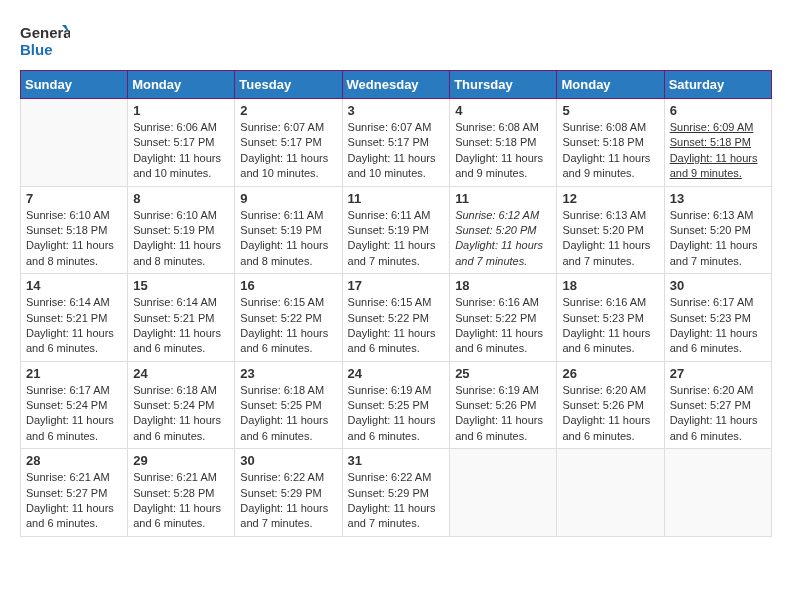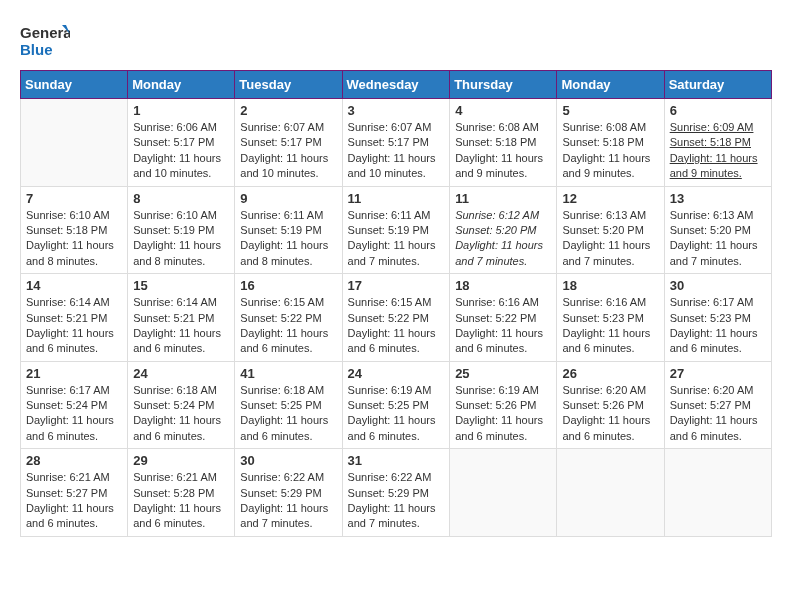--- a/index.html
+++ b/index.html
@@ -236,21 +236,21 @@
 Sunset: 5:24 PM
 Daylight: 11 hours and 6 minutes.</div>
         </td>
         <td>
           <span class="day-number">24</span>
           <div class="day-info" style="white-space: pre-line;">Sunrise: 6:18 AM
 Sunset: 5:24 PM
 Daylight: 11 hours and 6 minutes.</div>
         </td>
         <td>
-          <span class="day-number">41</span>
+          <span class="day-number">23</span>
           <div class="day-info" style="white-space: pre-line;">Sunrise: 6:18 AM
 Sunset: 5:25 PM
 Daylight: 11 hours and 6 minutes.</div>
         </td>
         <td>
           <span class="day-number">24</span>
           <div class="day-info" style="white-space: pre-line;">Sunrise: 6:19 AM
 Sunset: 5:25 PM
 Daylight: 11 hours and 6 minutes.</div>
         </td>

